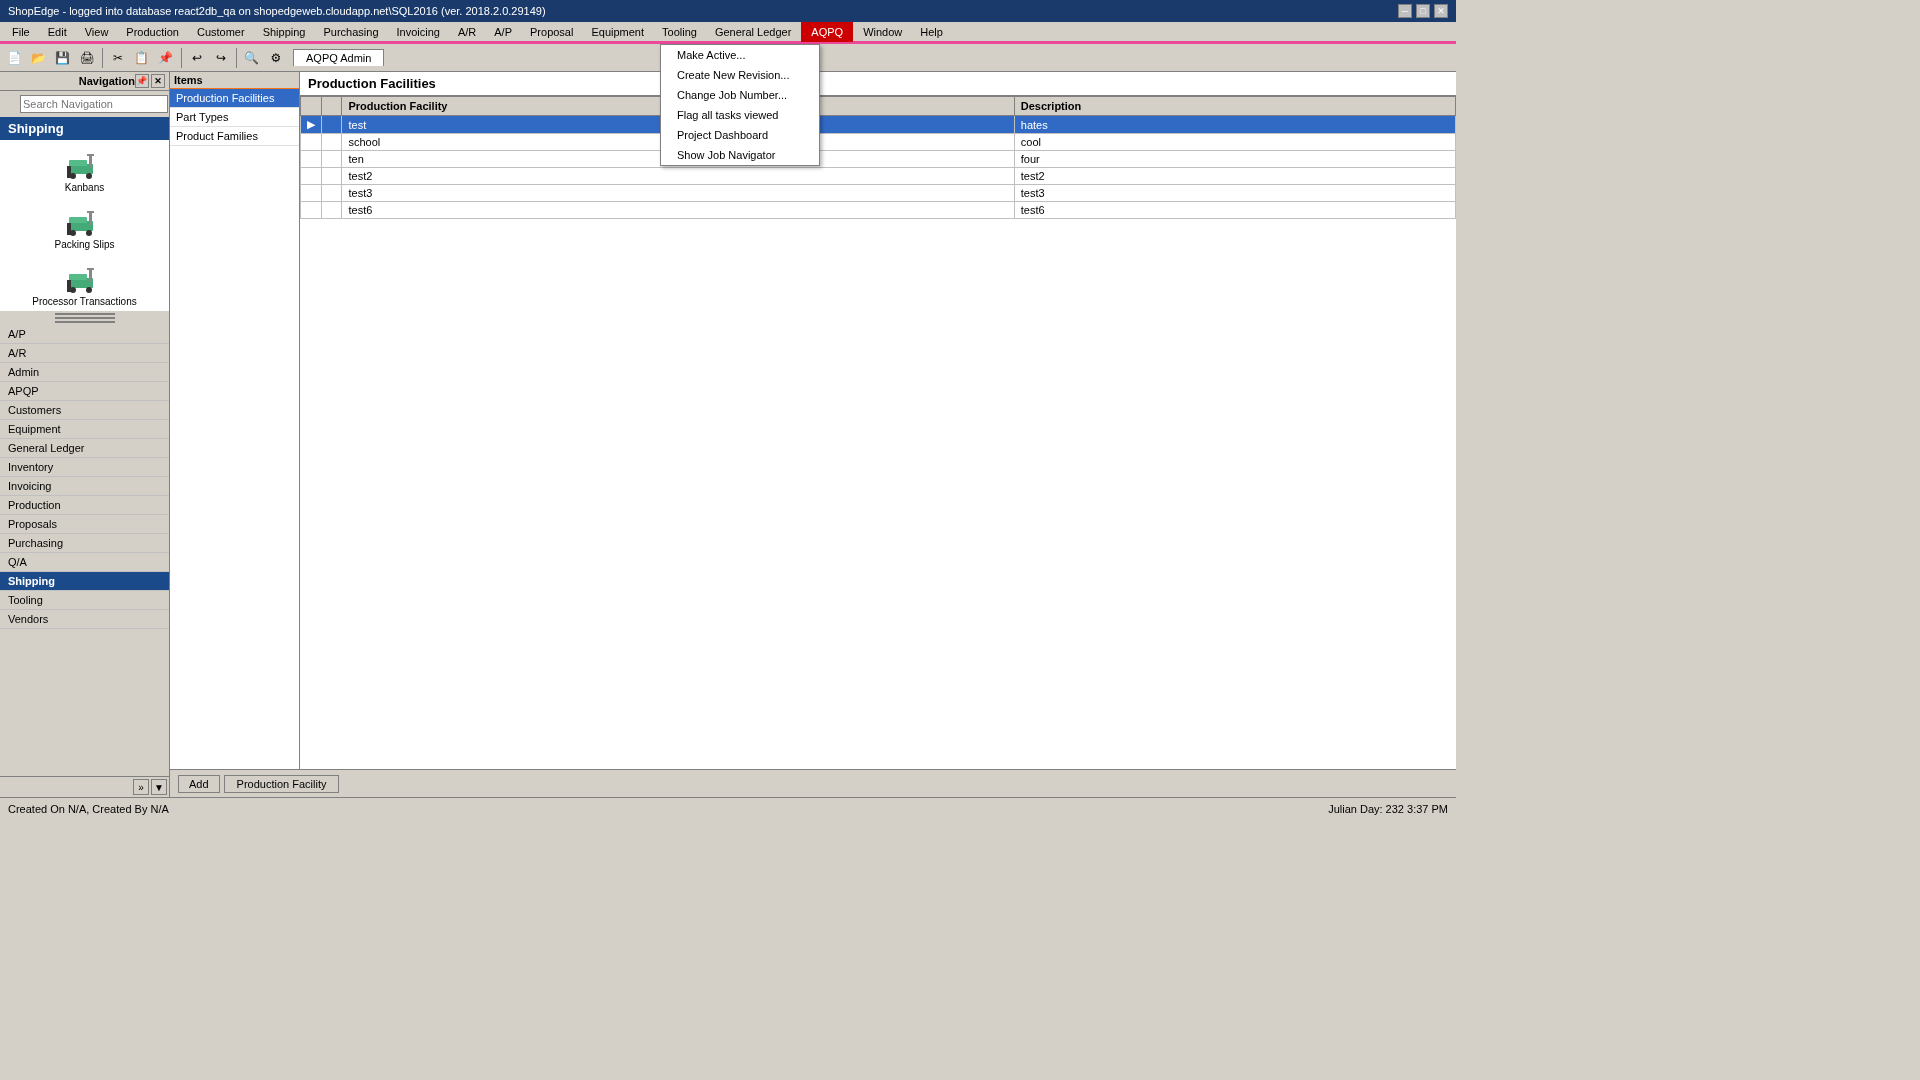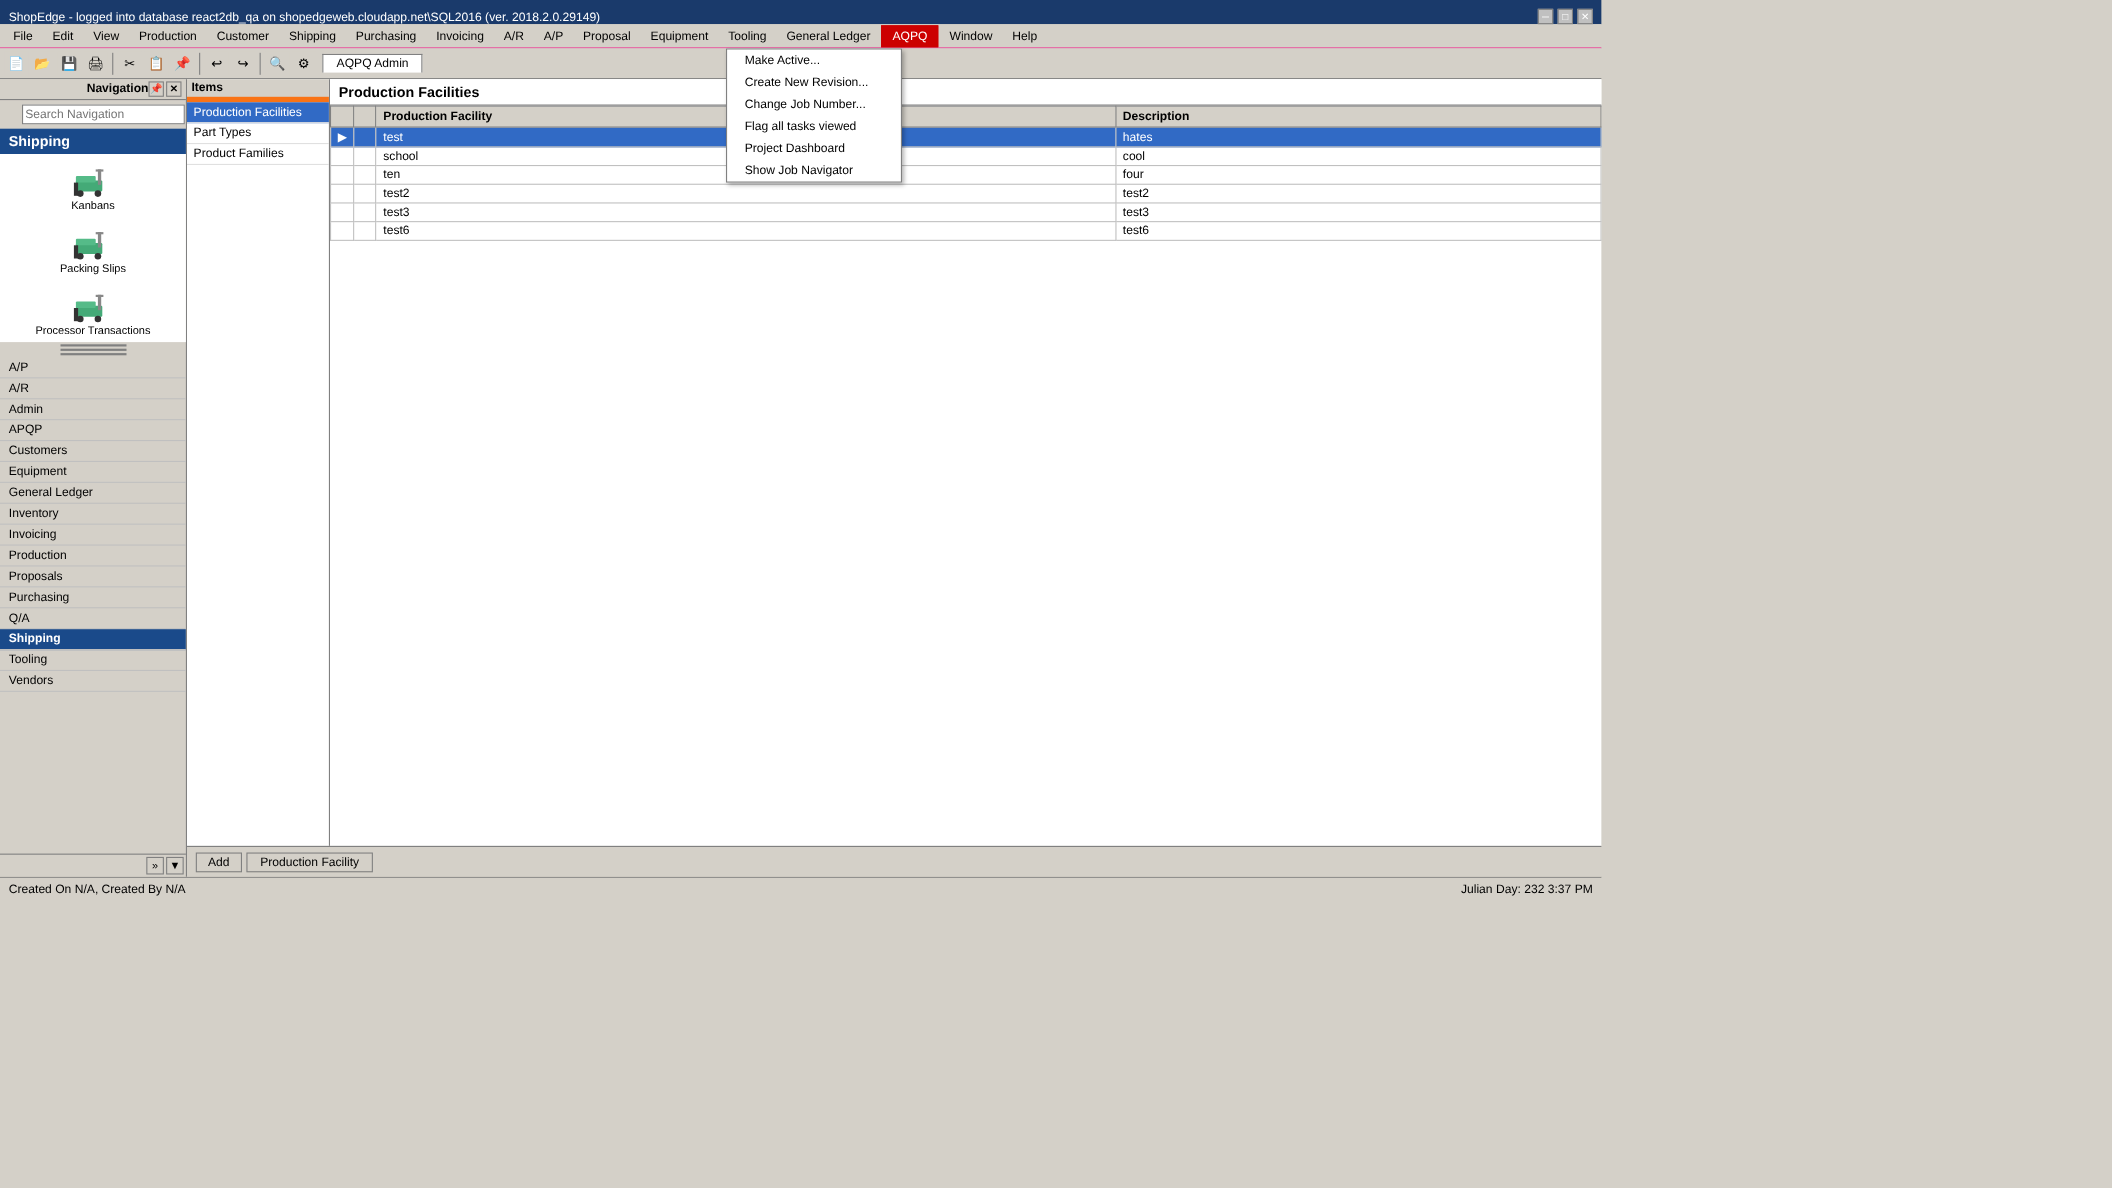--- a/index.html
+++ b/index.html
@@ -1,24 +1,24 @@
 <!DOCTYPE html>
 <html><head>
   <meta charset="utf-8">
   <style>
     * { margin: 0; padding: 0; box-sizing: border-box; }
     body { font-family: 'Segoe UI', Tahoma, Geneva, Verdana, sans-serif; font-size: 11px; background: #d4d0c8; overflow: hidden; width: 1456px; height: 819px; position: relative; }
 
     
-    .title-bar { background: #1a3a6b; color: white; height: 22px; display: flex; align-items: flex-end; justify-content: space-between; padding: 0 8px; font-size: 11px; }
+    .title-bar { background: #1a3a6b; color: white; height: 22px; display: flex; align-items: center; justify-content: space-between; padding: 0 8px; font-size: 11px; }
     .title-bar-controls { display: flex; gap: 4px; }
     .title-bar-btn { background: #c0c0c0; border: 1px solid #808080; width: 14px; height: 14px; font-size: 9px; display: flex; align-items: center; justify-content: center; cursor: pointer; }
 
     
-    .menu-bar { background: #d4d0c8; border-bottom: 1px solid #ec4899; height: 22px; display: flex; align-items: center; padding: 0 4px; gap: 2px; }
+    .menu-bar { background: #d4d0c8; border-bottom: 3px solid #ec4899; height: 22px; display: flex; align-items: center; padding: 0 4px; gap: 2px; }
     .menu-item { padding: 2px 8px; font-size: 11px; cursor: pointer; position: relative; }
     .menu-item.highlighted { background: #cc0000; color: white; border: 2px solid #cc0000; }
 
     
     .toolbar { background: #d4d0c8; border-bottom: 1px solid #808080; height: 28px; display: flex; align-items: center; padding: 2px 4px; gap: 2px; }
     .toolbar-btn { background: #d4d0c8; border: 1px solid transparent; width: 22px; height: 22px; display: flex; align-items: center; justify-content: center; cursor: pointer; font-size: 12px; }
     .toolbar-sep { width: 1px; height: 20px; background: #808080; margin: 0 2px; }
     .tab-btn { background: #d4d0c8; border: 1px solid #808080; border-bottom: none; padding: 2px 12px; font-size: 11px; cursor: pointer; margin-left: 4px; }
     .tab-btn.active { background: white; }
 
@@ -43,21 +43,21 @@
     
     .nav-list-item { padding: 3px 8px; cursor: pointer; font-size: 11px; border-bottom: 1px solid #c0c0c0; }
     .nav-list-item.active-section { background: #1a4a8a; color: white; font-weight: bold; }
 
     
     .content-area { flex: 1; display: flex; flex-direction: column; }
     .content-inner { display: flex; flex: 1; }
 
     
     .items-panel { width: 130px; background: white; border-right: 1px solid #808080; }
-    .items-header { background: #d4d0c8; padding: 2px 4px; font-size: 11px; font-weight: bold; border-bottom: 5px solid #f97316; }
+    .items-header { background: #d4d0c8; padding: 2px 4px; font-size: 11px; font-weight: bold; border-bottom: 1px solid #f97316; }
     .items-list { }
     .items-list-item { padding: 3px 6px; cursor: pointer; font-size: 11px; border-bottom: 1px solid #e0e0e0; }
     .items-list-item.selected { background: #316ac5; color: white; }
 
     
     .data-panel { flex: 1; background: white; }
     .data-panel-header { padding: 4px 8px; font-size: 13px; font-weight: bold; border-bottom: 1px solid #808080; background: white; }
 
     
     .data-table { width: 100%; border-collapse: collapse; font-size: 11px; }

